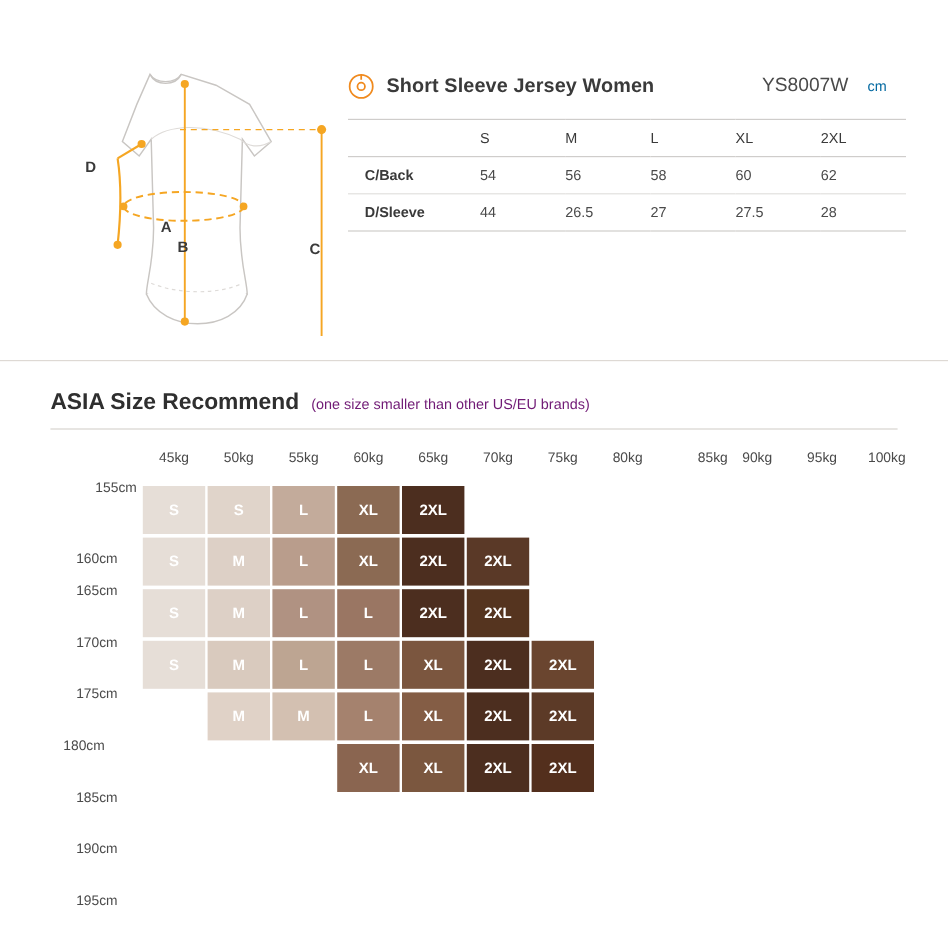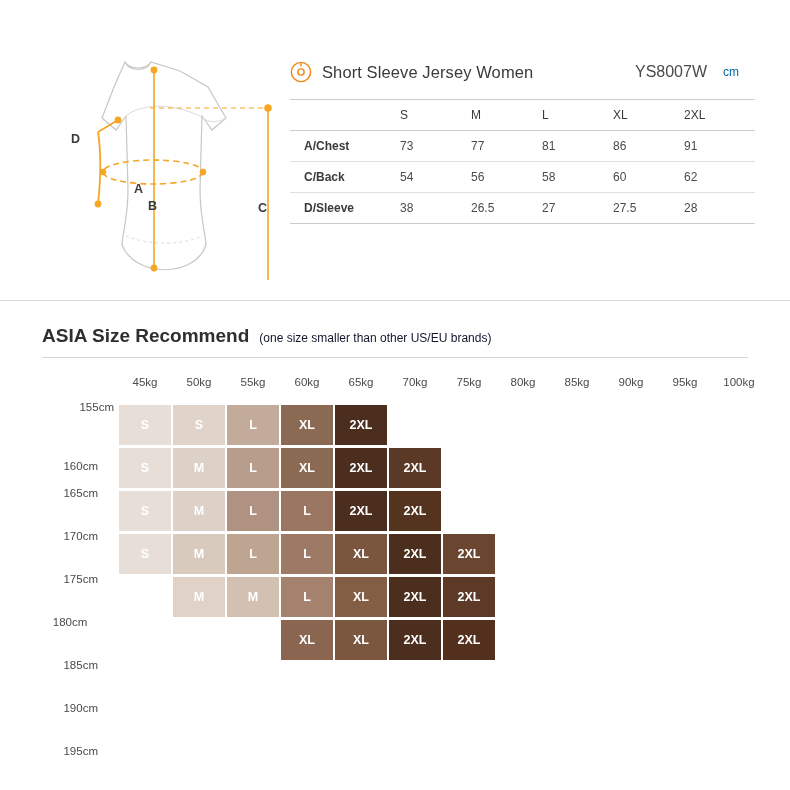--- a/index.html
+++ b/index.html
@@ -41,21 +41,21 @@
     height: 34px;
     margin-bottom: 10px;
   }
   .hdr-icon {
     width: 22px; height: 22px;
     margin-right: 10px;
     flex: 0 0 auto;
   }
   #spec-title {
     font-size: 16.5px;
-    font-weight: normal;
+    font-weight: bold;
     color: #3a3a3a;
     letter-spacing: 0.1px;
     white-space: nowrap;
   }
   #spec-code {
     margin-left: auto;
     font-size: 16px;
     color: #4a4a4a;
     padding-right: 4px;
   }
@@ -107,21 +107,21 @@
     display: flex;
     align-items: baseline;
   }
   #asia-title {
     font-size: 19px;
     font-weight: bold;
     color: #2f2f2f;
   }
   #asia-sub {
     font-size: 12px;
-    color: #0f172a;
+    color: #701a75;
     margin-left: 10px;
   }
   #asia-rule {
     position: absolute;
     left: 42px; top: 57px;
     width: 706px; height: 1px;
     background: #d8d4d0;
   }
 
   
@@ -226,38 +226,30 @@
           <th class="lbl-col"></th>
           <th class="sz-col">S</th>
           <th class="sz-col">M</th>
           <th class="sz-col">L</th>
           <th class="sz-col">XL</th>
           <th class="sz-col">2XL</th>
         </tr>
       </thead>
       <tbody>
         <tr>
-          <td class="lbl-col">A/Chest</td>
-          <td class="sz-col">73</td>
-          <td class="sz-col">77</td>
-          <td class="sz-col">81</td>
-          <td class="sz-col">86</td>
-          <td class="sz-col">91</td>
-        </tr>
-        <tr>
           <td class="lbl-col">C/Back</td>
           <td class="sz-col">54</td>
           <td class="sz-col">56</td>
           <td class="sz-col">58</td>
           <td class="sz-col">60</td>
           <td class="sz-col">62</td>
         </tr>
         <tr>
           <td class="lbl-col">D/Sleeve</td>
-          <td class="sz-col">38</td>
+          <td class="sz-col">44</td>
           <td class="sz-col">26.5</td>
           <td class="sz-col">27</td>
           <td class="sz-col">27.5</td>
           <td class="sz-col">28</td>
         </tr>
       </tbody>
     </table>
   </div>
 </div>
 
@@ -272,21 +264,21 @@
 
   <div id="grid-wrap">
       <div class="wlabel" style="left: 118px; top: 76px;">45kg</div>
       <div class="wlabel" style="left: 172px; top: 76px;">50kg</div>
       <div class="wlabel" style="left: 226px; top: 76px;">55kg</div>
       <div class="wlabel" style="left: 280px; top: 76px;">60kg</div>
       <div class="wlabel" style="left: 334px; top: 76px;">65kg</div>
       <div class="wlabel" style="left: 388px; top: 76px;">70kg</div>
       <div class="wlabel" style="left: 442px; top: 76px;">75kg</div>
       <div class="wlabel" style="left: 496px; top: 76px;">80kg</div>
-      <div class="wlabel" style="left: 550px; top: 76px;">85kg</div>
+      <div class="wlabel" style="left: 567px; top: 76px;">85kg</div>
       <div class="wlabel" style="left: 604px; top: 76px;">90kg</div>
       <div class="wlabel" style="left: 658px; top: 76px;">95kg</div>
       <div class="wlabel" style="left: 712px; top: 76px;">100kg</div>
       <div class="hlabel" style="left: 58px; top: 101px;">155cm</div>
       <div class="hlabel" style="left: 42px; top: 144px; margin-top: 16px;">160cm</div>
       <div class="hlabel" style="left: 42px; top: 187px;">165cm</div>
       <div class="hlabel" style="left: 42px; top: 230px;">170cm</div>
       <div class="hlabel" style="left: 42px; top: 273px;">175cm</div>
       <div class="hlabel" style="left: 42px; top: 316px; text-align: center;">180cm</div>
       <div class="hlabel" style="left: 42px; top: 359px;">185cm</div>

